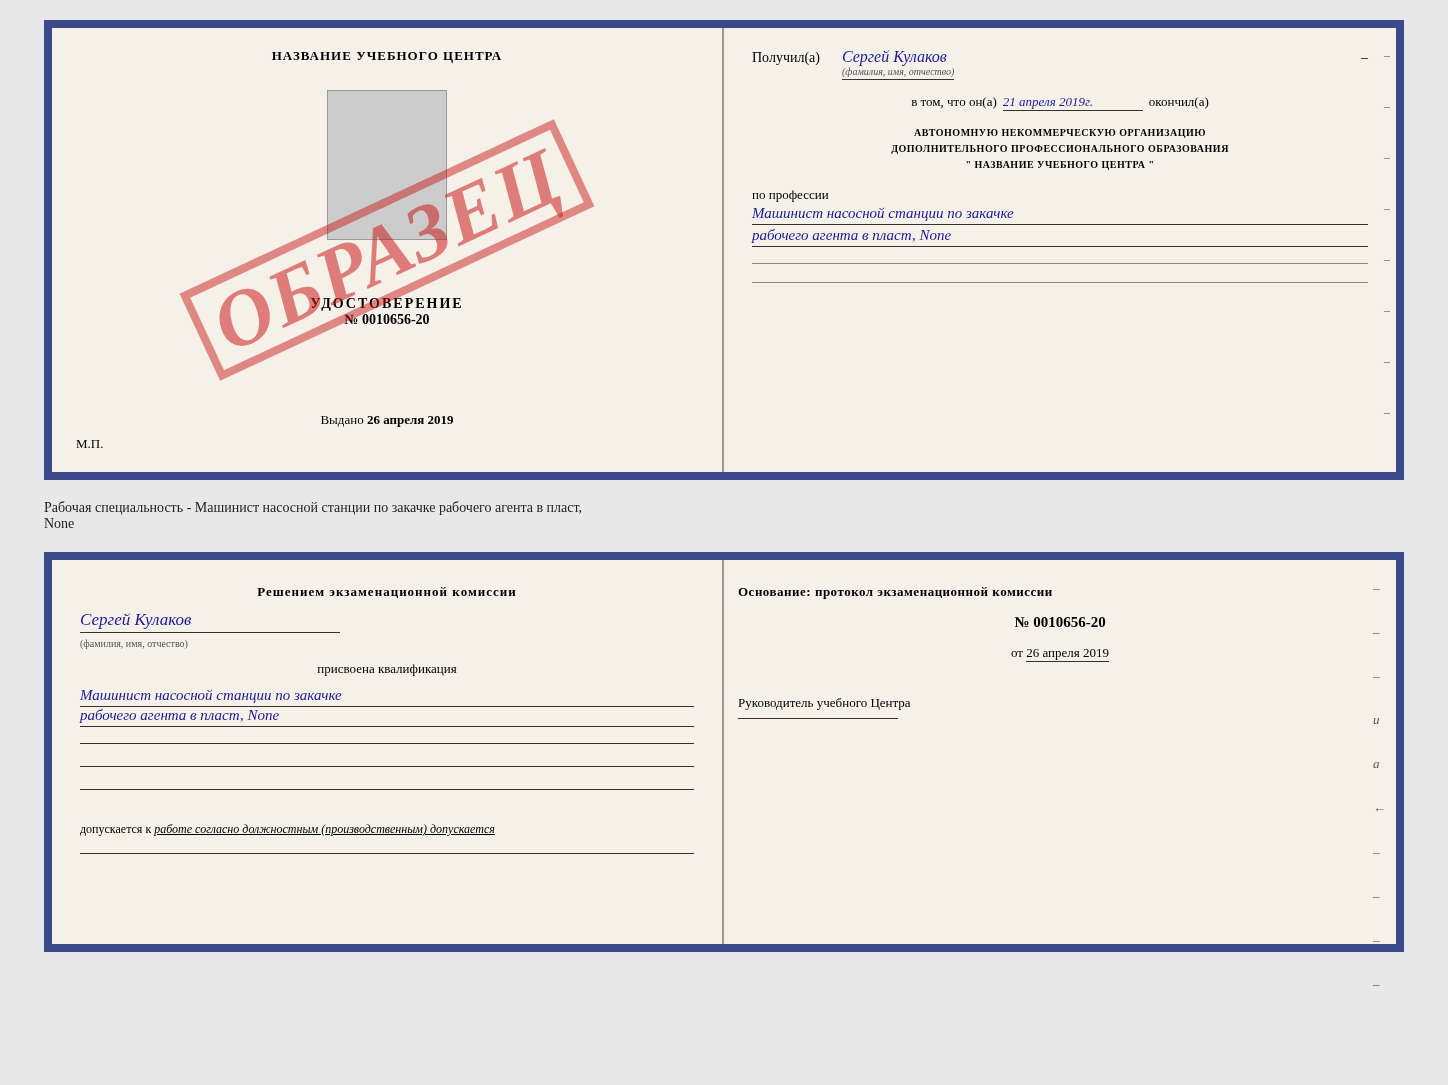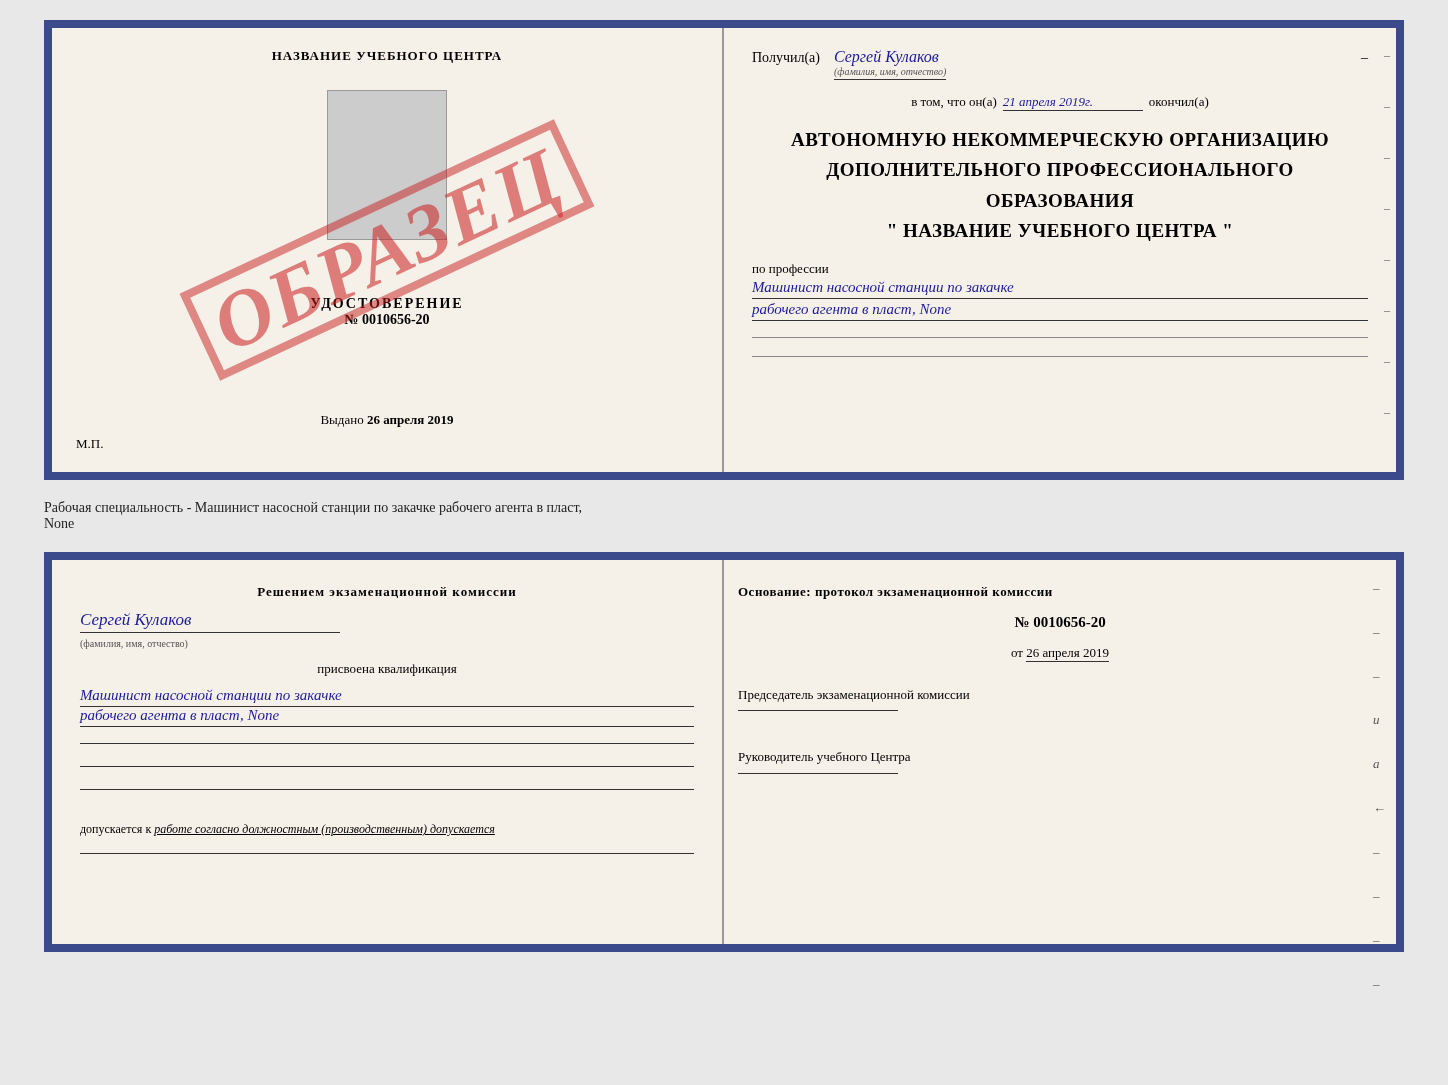--- a/index.html
+++ b/index.html
@@ -107,21 +107,21 @@
       border: 8px solid rgba(200, 30, 30, 0.5);
       padding: 0 12px;
       white-space: nowrap;
     }
 
     
     .poluchil-line {
       font-size: 14px;
       display: flex;
       align-items: baseline;
-      gap: 14px;
+      gap: 22px;
     }
     .handwritten {
       font-family: 'Georgia', serif;
       font-style: italic;
       color: #1a1a99;
       font-size: 16px;
       border-bottom: 1px solid #333;
       padding-bottom: 2px;
     }
     .fio-hint {
@@ -147,21 +147,21 @@
       min-width: 140px;
       display: inline-block;
       font-style: italic;
       font-size: 13px;
       color: #1a1a99;
       font-family: Georgia, serif;
     }
 
     .org-block {
       text-align: center;
-      font-size: 19px;
+      font-size: 10px;
       line-height: 1.6;
       text-transform: uppercase;
       font-weight: bold;
       letter-spacing: 0.5px;
     }
 
     .professii-line {
       font-size: 13px;
     }
     .handwritten-long {
@@ -440,24 +440,20 @@
     <div class="protocol-number">
       <span>№</span>
       <span>0010656-20</span>
     </div>
 
     <div class="ot-line">
       <span>от</span>
       <span style="border-bottom:1px solid #333; padding-bottom:1px;">26 апреля 2019</span>
     </div>
 
-    <div class="podpis-block">
-      <div>Председатель экзаменационной комиссии</div>
-      <span class="sign-line"></span>
-    </div>
 
     <div class="podpis-block" style="margin-top:16px;">
       <div>Руководитель учебного Центра</div>
       <span class="sign-line"></span>
     </div>
 
     <div class="right-dashes">
       <span>–</span>
       <span>–</span>
       <span>–</span>

